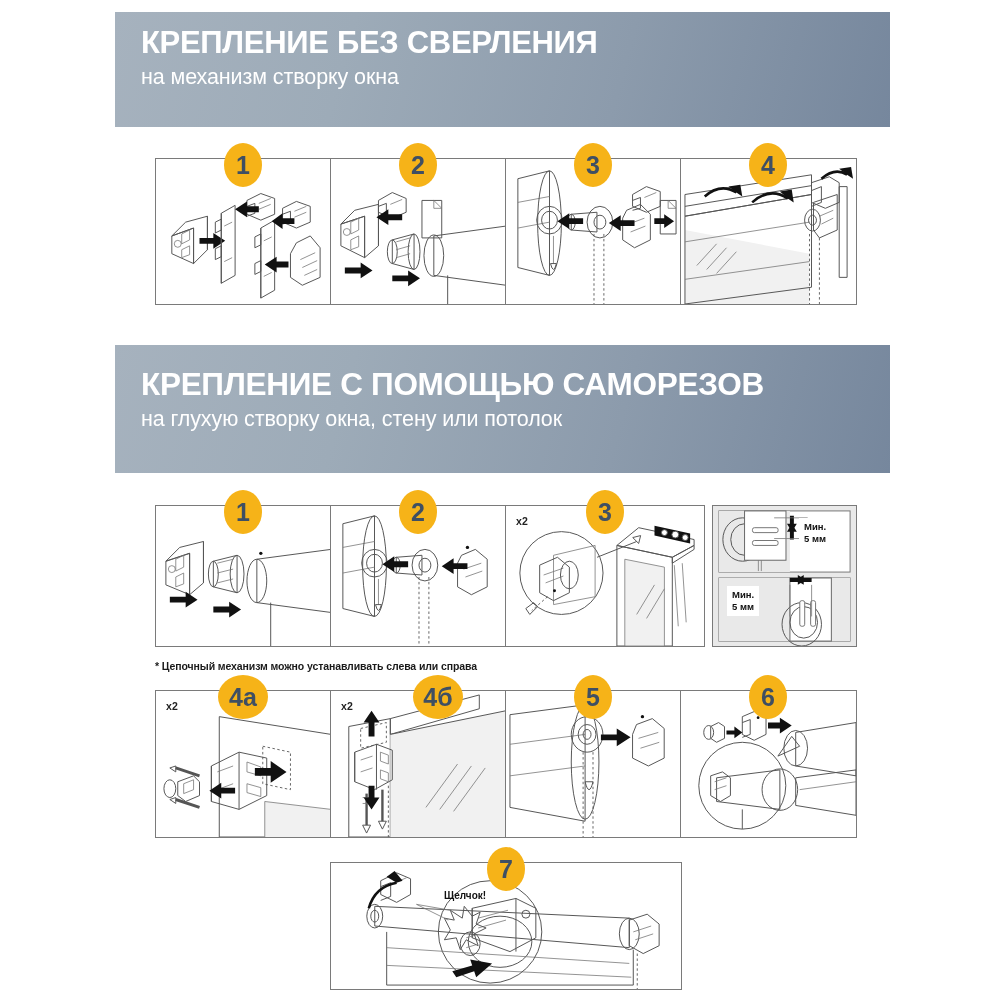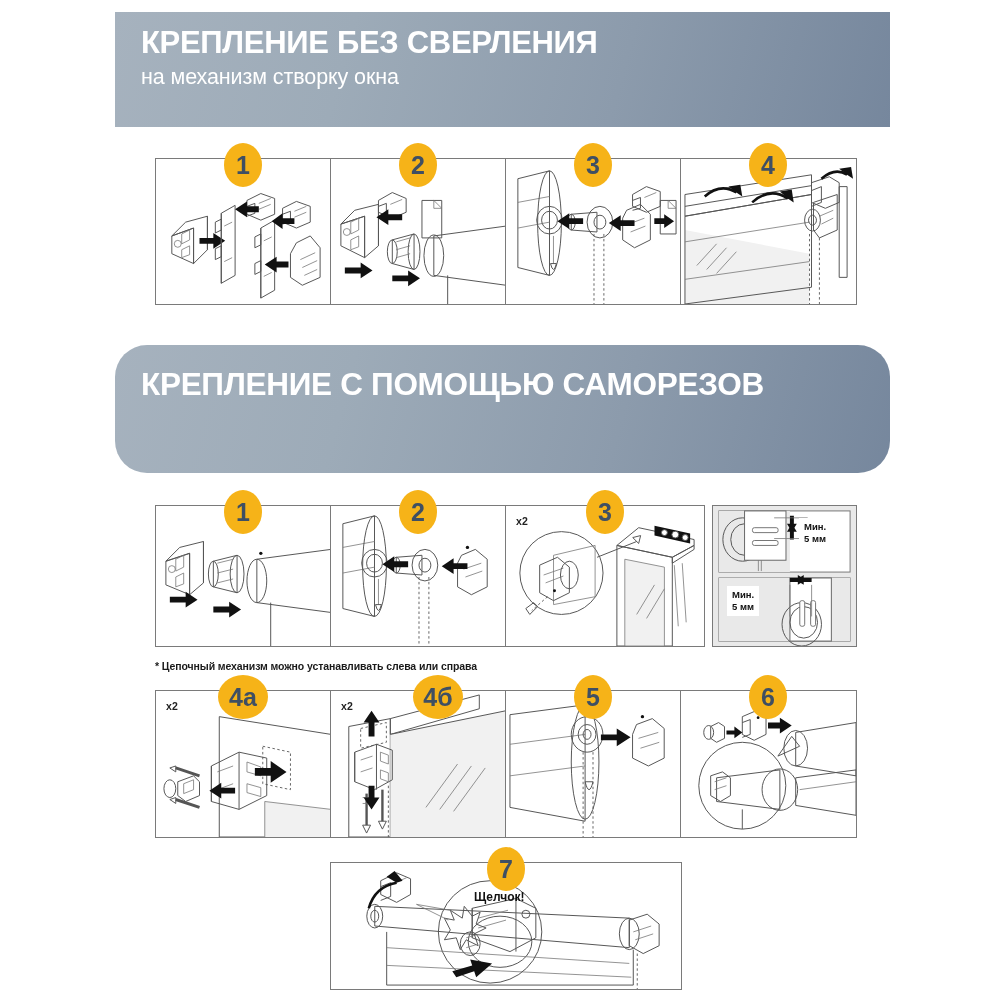--- a/index.html
+++ b/index.html
@@ -14,21 +14,21 @@
 
   
   .banner{
     position:absolute;left:115px;width:775px;
     background:linear-gradient(100deg,#a3b0bd 0%,#9aa8b7 35%,#8695a8 70%,#74real 100%);
     box-sizing:border-box;
   }
   .banner-1{top:12px;height:115px;
     background:linear-gradient(105deg,#a6b2be 0%,#9dabb8 30%,#8c9bac 65%,#76879d 100%);}
   .banner-2{top:345px;height:128px;
-    background:linear-gradient(105deg,#a6b2be 0%,#9dabb8 30%,#8c9bac 65%,#76879d 100%);border-radius:32px;}
+    background:linear-gradient(105deg,#a6b2be 0%,#9dabb8 30%,#8c9bac 65%,#76879d 100%);}
   .banner-inner{padding-left:26px;display:flex;flex-direction:column;justify-content:center;height:100%;}
   .banner-1 .banner-inner{justify-content:flex-start;padding-top:14px;}
   .banner-2 .banner-inner{justify-content:flex-start;padding-top:22px;}
   .b-title{
     color:#ffffff;font-weight:bold;font-size:31px;letter-spacing:-0.3px;
     line-height:1.08;white-space:nowrap;
   }
   .banner-2 .b-title{font-size:31.5px;}
   .b-sub{
     color:#ffffff;font-size:21.5px;font-weight:400;margin-top:6px;
@@ -64,22 +64,22 @@
     position:absolute;left:155px;top:660px;
     font-size:10.5px;color:#1a1a1a;font-weight:600;letter-spacing:-0.1px;
     white-space:nowrap;
   }
   .minlabel{
     position:absolute;background:#ffffff;
     font-size:9.5px;line-height:1.25;color:#111;font-weight:700;
     padding:3px 5px;z-index:14;white-space:pre-line;text-align:center;
   }
   .clicklabel{
-    position:absolute;font-size:12px;font-weight:700;color:#111;
-    z-index:18;white-space:nowrap;margin-left:30px;
+    position:absolute;font-size:10px;font-weight:700;color:#111;
+    z-index:18;white-space:nowrap;
   }
   .art{position:absolute;inset:0;overflow:hidden;}
   .art svg{display:block;width:100%;height:100%;}
   .shade{fill:#e9e9e9;}
   .shade2{fill:#f1f1f1;}
   .ln{fill:none;stroke:#555;stroke-width:1;}
   .ln-thin{fill:none;stroke:#777;stroke-width:0.8;}
   .ln-dash{fill:none;stroke:#555;stroke-width:0.9;stroke-dasharray:2.5 2.5;}
   .blk{fill:#111;}
   .wht{fill:#fff;stroke:#555;stroke-width:1;}
@@ -256,20 +256,21 @@
         <path class="ln" d="M142 20 Q156 8 168 16" style="stroke-width:2.6;stroke:#111"></path>
         <path class="blk" d="M168 16 L160 10 L172 8 L174 20 Z"></path>
       </svg>
     </div>
   </div>
   <div class="badge" style="left:749px;top:143px;">4</div>
 
   <div class="banner banner-2">
     <div class="banner-inner">
       <div class="b-title">КРЕПЛЕНИЕ С ПОМОЩЬЮ САМОРЕЗОВ</div>
+      <div class="b-sub">на глухую створку окна, стену или потолок</div>
     </div>
   </div>
 
   <div class="panel" style="left:155px;top:505px;width:177px;height:142px;">
     <div class="art">
       <svg viewBox="0 0 177 142" preserveAspectRatio="none">
         <path class="ln" d="M10 56 L10 80 L34 90 L34 48 Z"></path>
         <path class="ln" d="M10 56 L24 42 L48 36 L48 78 L34 90 L34 48 Z"></path>
         <path class="ln" d="M48 36 L48 78"></path>
         <path class="ln-thin" d="M20 54 L28 50 L28 62 L20 66 Z"></path>

